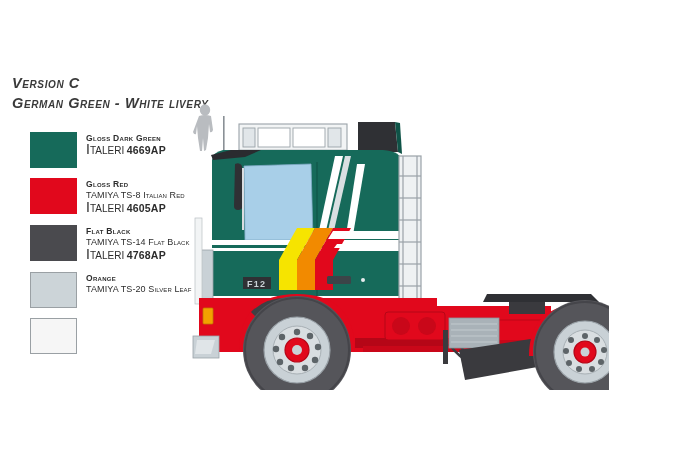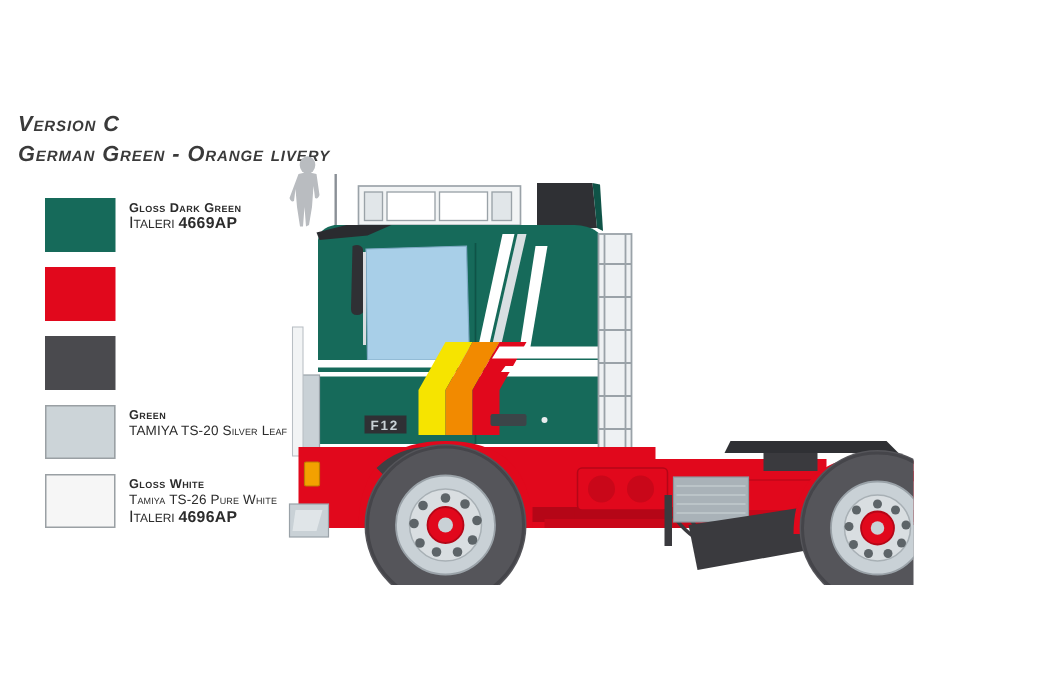--- a/index.html
+++ b/index.html
@@ -85,21 +85,21 @@
   }
   .lg-italeri {
     font-family: "Liberation Sans", sans-serif;
     font-size: 9px;
     color: #2c2c2c;
     line-height: 11.5px;
     white-space: nowrap;
   }
   .lg-italeri .brand {
     font-variant: small-caps;
-    font-size: 11px;
+    font-size: 14px;
   }
   .lg-italeri .code {
     font-weight: bold;
     font-size: 10.5px;
     letter-spacing: 0.2px;
   }
 
   
   #truck-art {
     position: absolute;
@@ -110,56 +110,61 @@
   }
   #truck-svg { display: block; }
 </style>
 </head>
 <body>
 
 <div id="page">
 
   <div id="heading">
     <div class="head-line" id="head-line-1">Version C</div>
-    <div class="head-line" id="head-line-2">German Green - Orange livery</div>
+    <div class="head-line" id="head-line-2">German Green - White livery</div>
   </div>
 
   <div id="legend">
 
     <div class="legend-row">
       <div class="swatch" style="background:#166a5a;"></div>
       <div class="legend-text">
         <div class="lg-name">Gloss Dark Green</div>
         <div class="lg-italeri"><span class="brand">Italeri</span> <span class="code">4669AP</span></div>
       </div>
     </div>
 
     <div class="legend-row">
       <div class="swatch" style="background:#e1081c;"></div>
+      <div class="legend-text">
+        <div class="lg-name">Gloss Red</div>
+        <div class="lg-tamiya">TAMIYA TS-8 Italian Red</div>
+        <div class="lg-italeri"><span class="brand">Italeri</span> <span class="code">4605AP</span></div>
+      </div>
     </div>
 
     <div class="legend-row">
       <div class="swatch" style="background:#4a4a4e;"></div>
+      <div class="legend-text">
+        <div class="lg-name">Flat Black</div>
+        <div class="lg-tamiya">TAMIYA TS-14 Flat Black</div>
+        <div class="lg-italeri"><span class="brand">Italeri</span> <span class="code">4768AP</span></div>
+      </div>
     </div>
 
     <div class="legend-row">
       <div class="swatch bordered" style="background:#ccd4d8;"></div>
       <div class="legend-text">
-        <div class="lg-name">Green</div>
+        <div class="lg-name">Orange</div>
         <div class="lg-tamiya">TAMIYA TS-20 Silver Leaf</div>
       </div>
     </div>
 
     <div class="legend-row">
       <div class="swatch bordered" style="background:#f6f6f6;"></div>
-      <div class="legend-text">
-        <div class="lg-name">Gloss White</div>
-        <div class="lg-tamiya">Tamiya TS-26 Pure White</div>
-        <div class="lg-italeri"><span class="brand">Italeri</span> <span class="code">4696AP</span></div>
-      </div>
     </div>
 
   </div>
 
   <div id="truck-art">
     <svg id="truck-svg" width="510" height="290" viewBox="0 0 510 290" xmlns="http://www.w3.org/2000/svg">
 
       <g fill="#b9bcc0">
         <ellipse cx="18" cy="10" rx="5.2" ry="5.8"></ellipse>
         <path d="M12 16 q6 -2 12 0 l2 14 q-1 3 -3 2 l-1 -8 -1 14 -2 12 -2 1 -1 -13 -1 13 -2 0 -2 -13 -1 -12 -1 8 q-2 1 -3 -2 z"></path>

